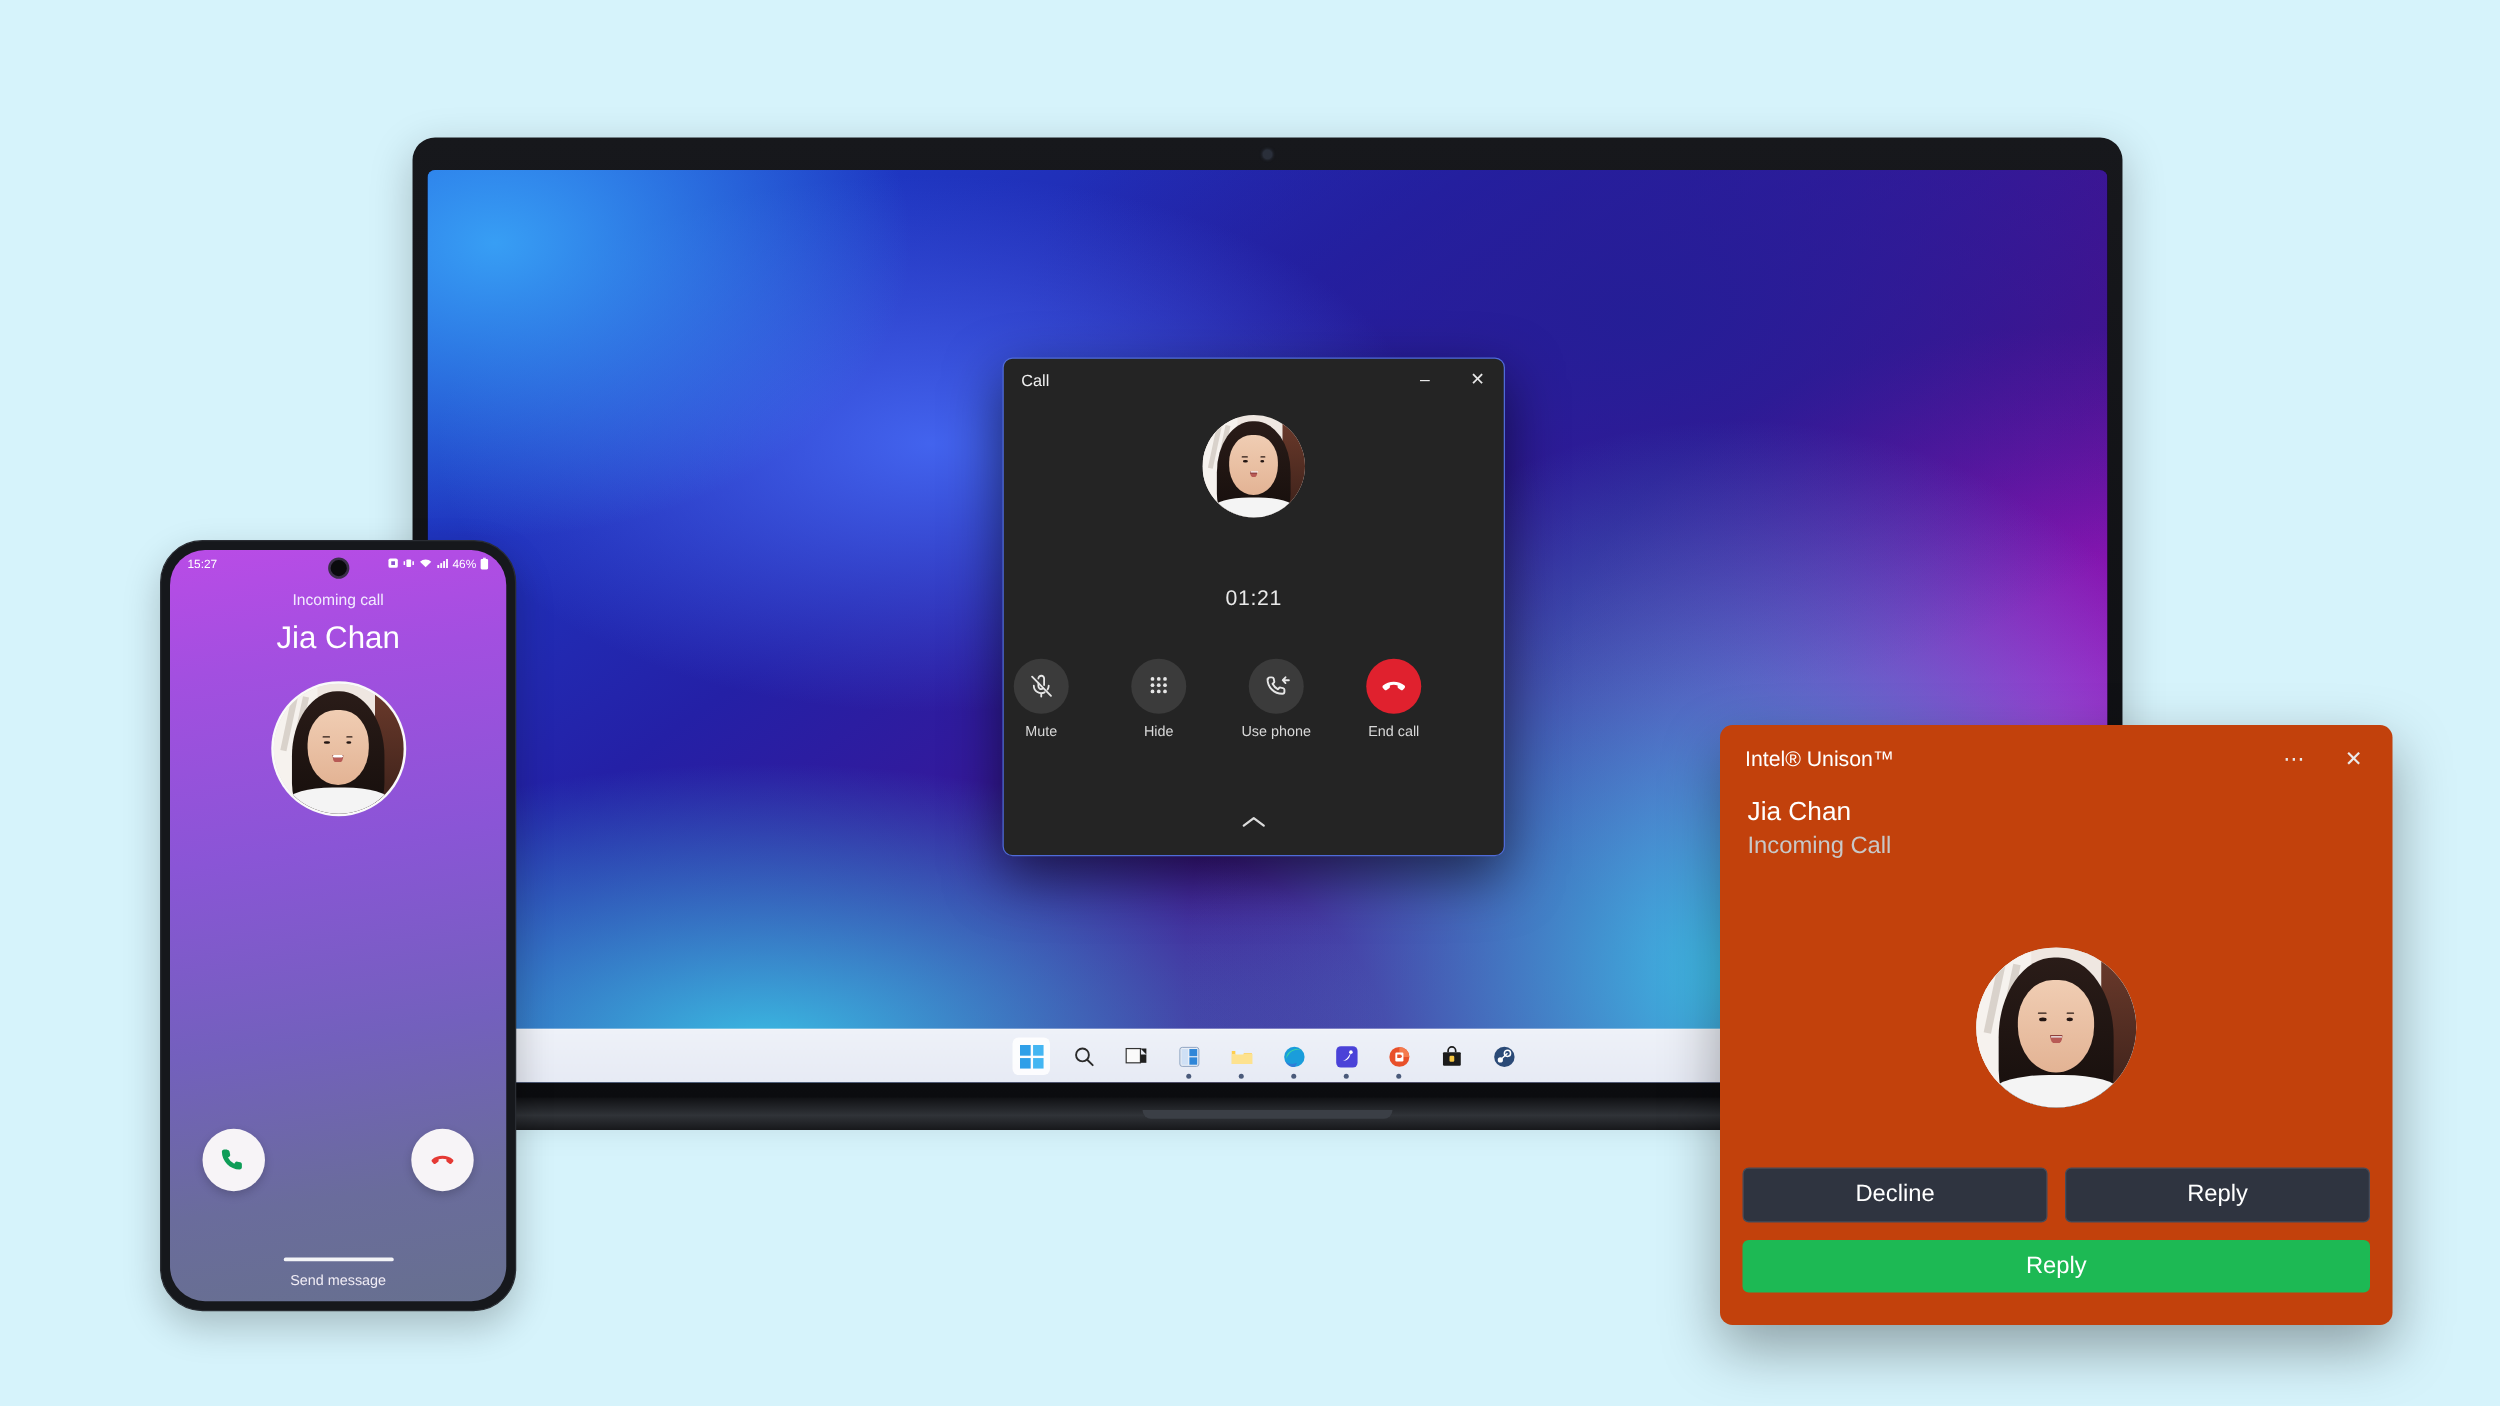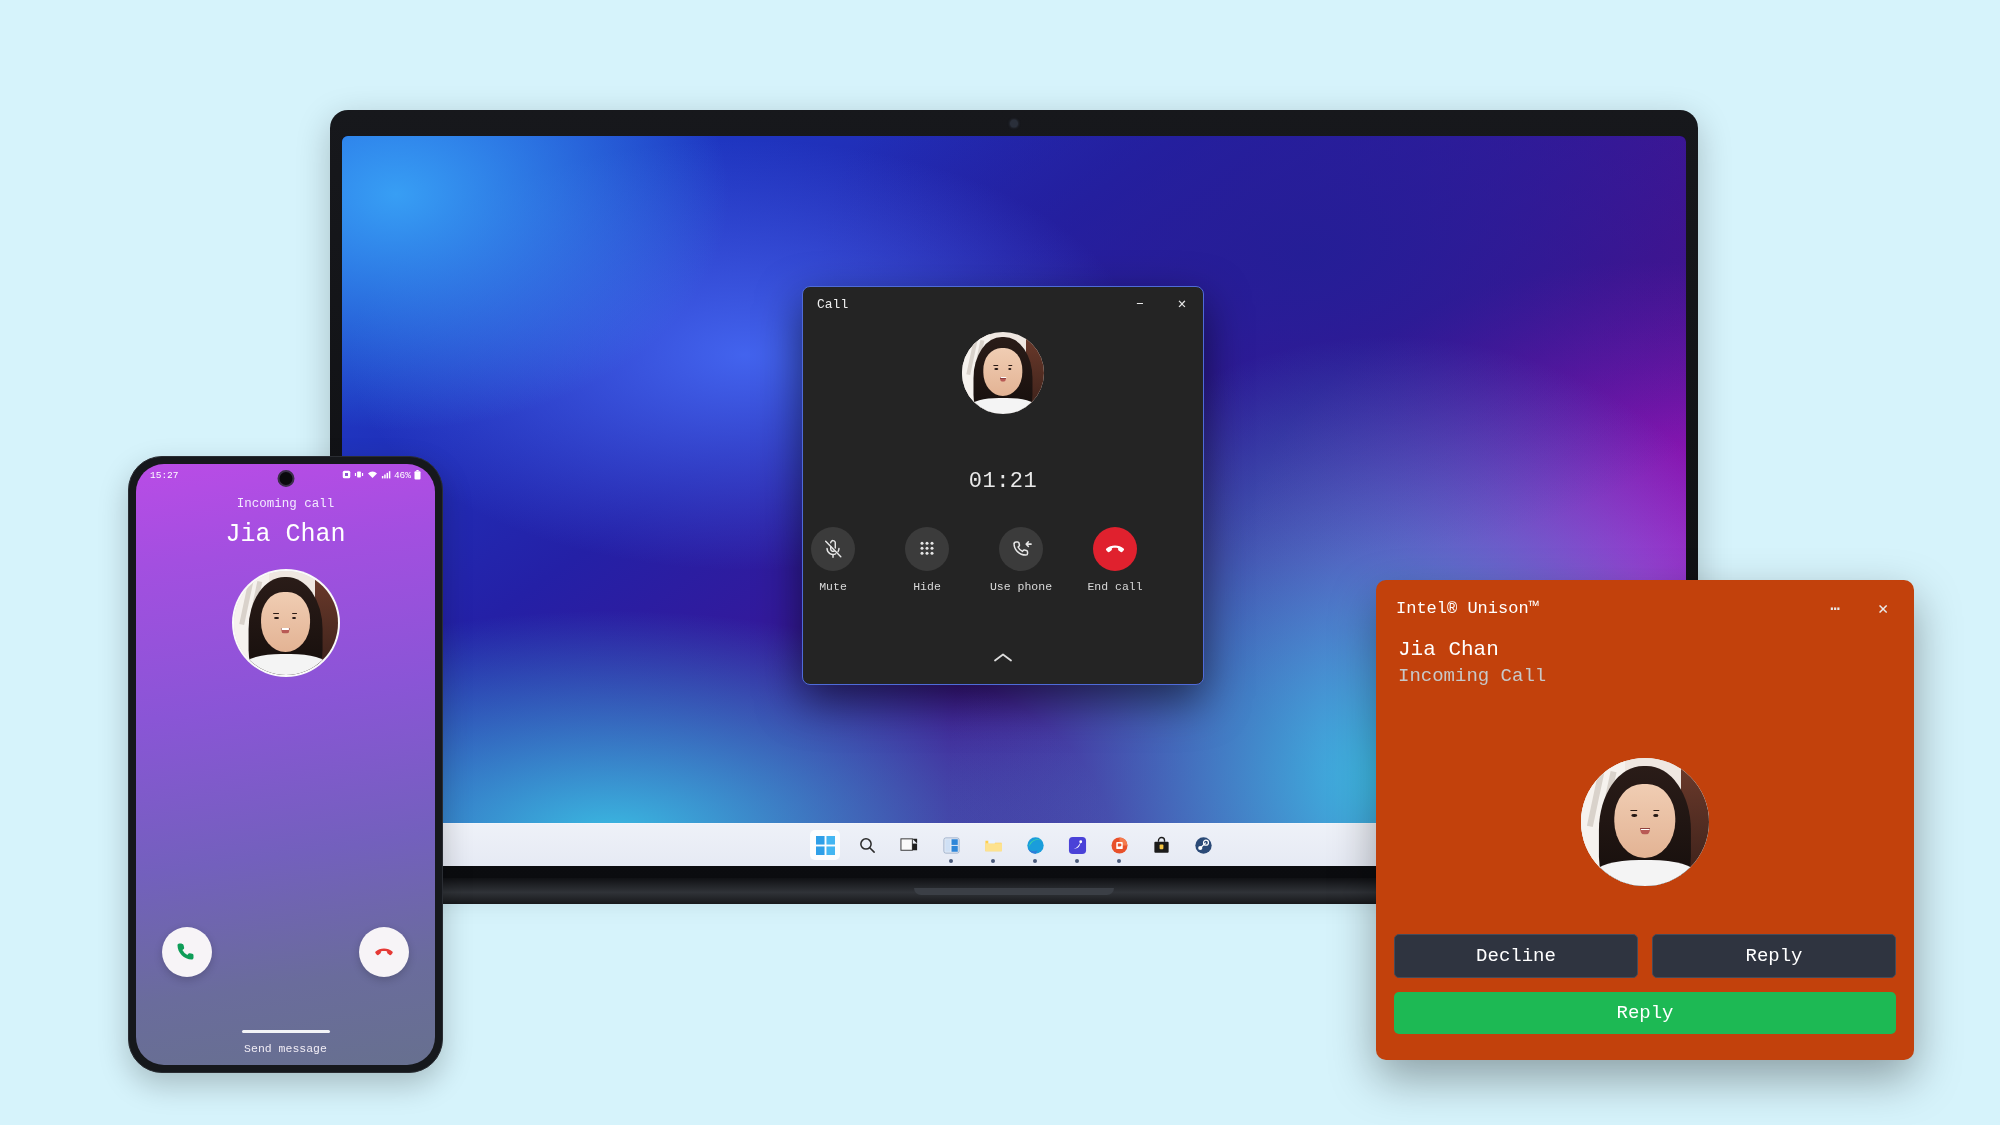--- a/index.html
+++ b/index.html
@@ -2,21 +2,21 @@
 <html><head>
 <meta charset="utf-8">
 <style>
   html,body{margin:0;padding:0;}
   body{
     width:2000px;height:1125px;overflow:hidden;
     background:#d6f3fb;
     font-family:"Liberation Sans","DejaVu Sans",sans-serif;
     position:relative;
   }
-  .stage{position:absolute;inset:0;font-family:Liberation Mono, monospace;}
+  .stage{position:absolute;inset:0;}
 
   
   .laptop{position:absolute;left:330px;top:110px;width:1368px;height:790px;}
   .laptop-lid{
     position:absolute;left:0;top:0;width:1368px;height:770px;
     background:linear-gradient(180deg,#17181c 0%,#0b0c0f 100%);
     border-radius:18px 18px 4px 4px;
     box-shadow:0 10px 34px rgba(0,0,0,.22);
   }
   .laptop-screen{
@@ -70,32 +70,32 @@
   .call-title{height:34px;display:flex;align-items:center;padding-left:14px;
     color:#f0f0f0;font-size:13px;}
   .call-ctrls{position:absolute;right:0;top:0;display:flex;}
   .call-btn{width:42px;height:32px;display:flex;align-items:center;justify-content:center;
     color:#e8e8e8;font-size:14px;}
   .call-avatar{
     position:absolute;left:50%;top:45px;transform:translateX(-50%);
     width:82px;height:82px;border-radius:50%;overflow:hidden;background:#3a3a3a;
   }
   .call-timer{position:absolute;left:0;right:0;top:182px;text-align:center;
-    color:#e9e9e9;font-size:22px;letter-spacing:.5px;}
+    color:#e9e9e9;font-size:17px;letter-spacing:.5px;}
   .call-actions{position:absolute;left:0;right:0;top:240px;
     display:flex;justify-content:flex-start;gap:34px;}
   .action{width:60px;display:flex;flex-direction:column;align-items:center;gap:9px;}
   .act-circle{width:44px;height:44px;border-radius:50%;background:#3b3b3b;
     display:flex;align-items:center;justify-content:center;}
   .act-circle.red{background:#e0212e;}
   .act-label{font-size:11.5px;color:#d8d8d8;white-space:nowrap;}
   .call-chevron{position:absolute;left:0;right:0;bottom:14px;text-align:center;color:#d8d8d8;}
 
   
-  .phone{position:absolute;left:128px;top:456px;width:315px;height:617px;}
+  .phone{position:absolute;left:128px;top:432px;width:285px;height:617px;}
   .phone-body{position:absolute;inset:0;background:#16181c;border-radius:34px;
     box-shadow:0 12px 30px rgba(0,0,0,.22);border:1px solid #2a2d33;}
   .phone-screen{position:absolute;left:8px;top:8px;right:8px;bottom:8px;
     border-radius:28px;overflow:hidden;
     background:linear-gradient(172deg,#b94ce6 0%,#a34fe0 16%,#8a55d6 40%,#7360bd 64%,#6a6c9c 84%,#67708f 100%);}
   .ph-statusbar{position:absolute;left:0;right:0;top:0;height:22px;display:flex;
     align-items:center;justify-content:space-between;padding:0 14px;
     color:#fff;font-size:9.5px;}
   .ph-status-right{display:flex;align-items:flex-start;gap:3px;}
   .ph-punch{position:absolute;left:50%;top:6px;transform:translateX(-50%);

